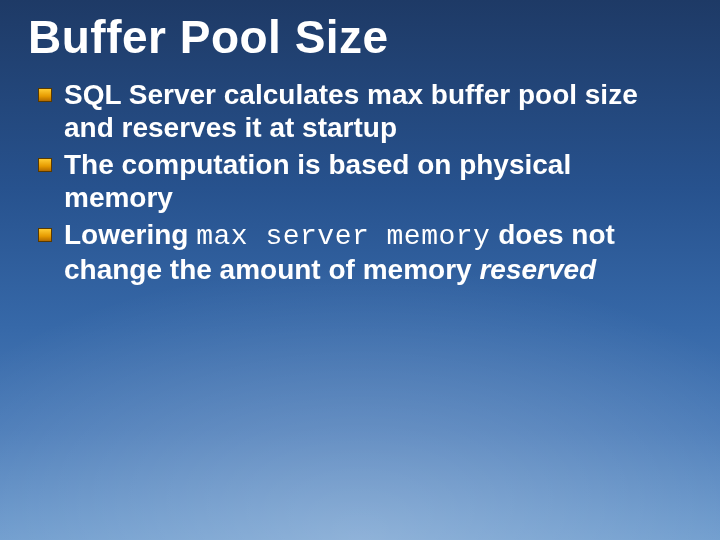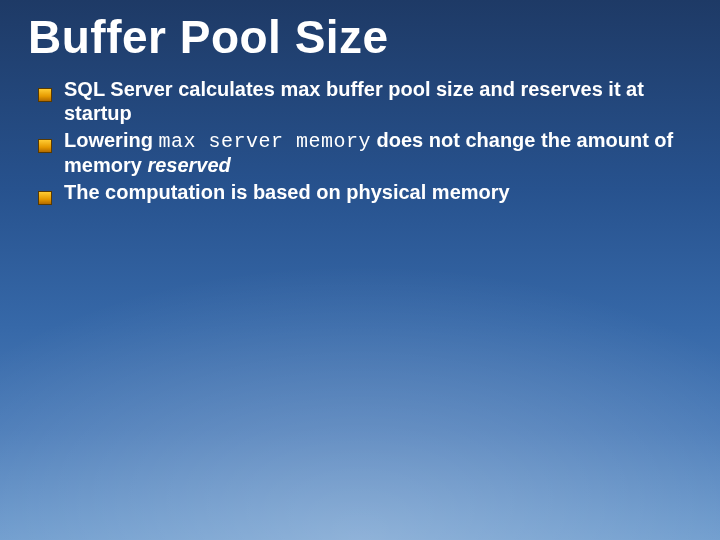--- a/index.html
+++ b/index.html
@@ -28,21 +28,21 @@
     letter-spacing: 0.5px;
   }
   ul.bullets {
     list-style: none;
     padding: 0 6px 0 10px;
     margin: 0;
   }
   ul.bullets > li {
     position: relative;
     padding-left: 26px;
-    font-size: 20px;
+    font-size: 28px;
     line-height: 1.18;
     font-weight: bold;
     color: #ffffff;
     margin-bottom: 4px;
   }
   ul.bullets > li::before {
     content: "";
     position: absolute;
     left: 0;
     top: 10px;
@@ -65,19 +65,19 @@
 <body>
 
 <div class="slide">
   <h1 class="title">Buffer Pool Size</h1>
 
   <ul class="bullets">
     <li>
       <span>SQL Server calculates max buffer pool size and reserves it at startup</span>
     </li>
     <li>
-      <span>Lowering </span><span class="mono">max server memory</span><span> does not change the amount of memory </span><span class="ital">reserved</span>
+      <span>The computation is based on physical memory</span>
     </li>
     <li>
-      <span>The computation is based on physical memory</span>
+      <span>Lowering </span><span class="mono">max server memory</span><span> does not change the amount of memory </span><span class="ital">reserved</span>
     </li>
   </ul>
 </div>
 
 </body></html>

